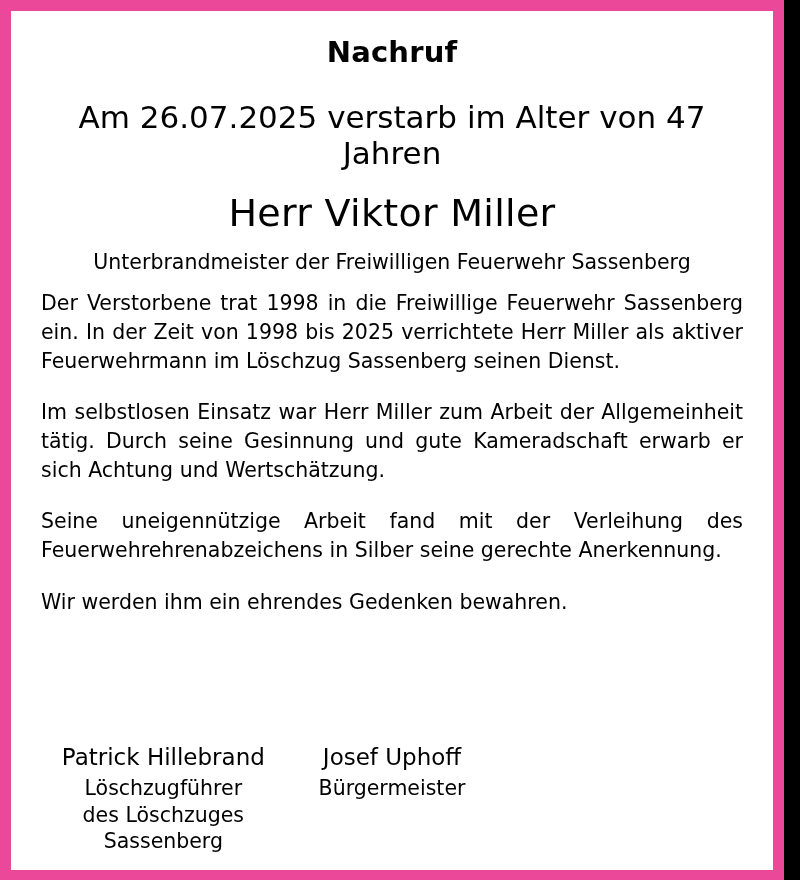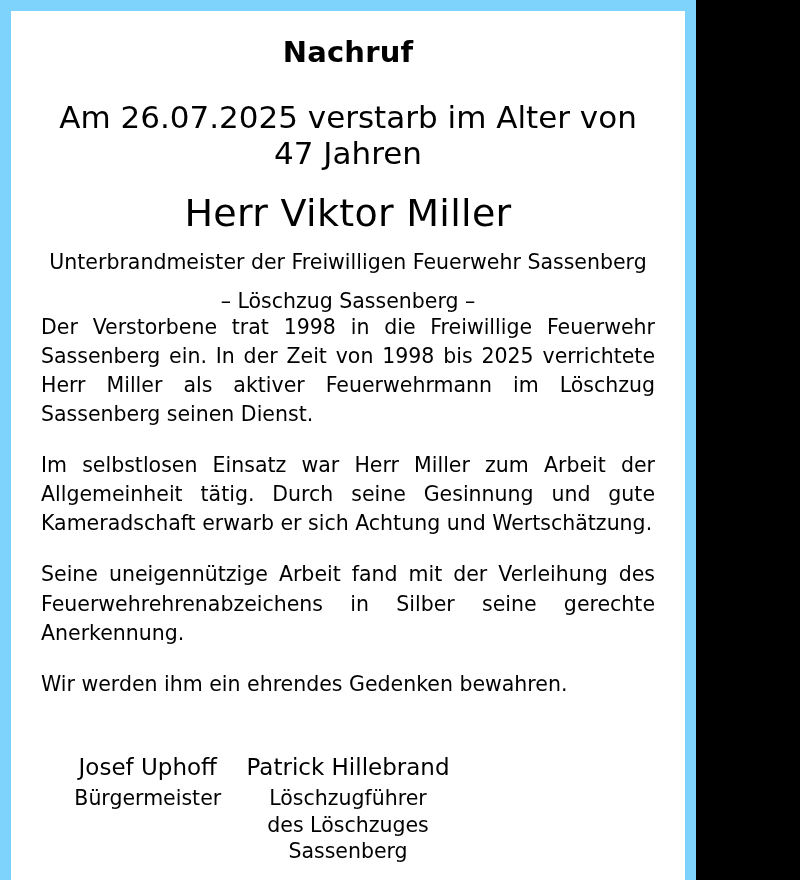--- a/index.html
+++ b/index.html
@@ -8,24 +8,24 @@
     background: #000000;
   }
   body {
     width: 800px;
     height: 880px;
     font-family: "DejaVu Sans", sans-serif;
     color: #000000;
   }
   .obituary {
     box-sizing: border-box;
-    width: 696px;
+    width: 784px;
     height: 880px;
-    background: #7dd3fc;
-    padding: 11px 11px 0 11px;
+    background: #ec4899;
+    padding: 11px 11px 10px 11px;
   }
   .inner {
     box-sizing: border-box;
     width: 100%;
     height: 100%;
     background: #ffffff;
     padding: 18px 30px 10px 30px;
     display: flex;
     flex-direction: column;
   }
@@ -105,40 +105,39 @@
 <div class="obituary">
   <div class="inner">
 
     <div class="title">Nachruf</div>
 
     <div class="subtitle">Am 26.07.2025 verstarb im Alter von 47 Jahren</div>
 
     <div class="name">Herr Viktor Miller</div>
 
     <div class="rank">Unterbrandmeister der Freiwilligen Feuerwehr Sassenberg</div>
-    <div class="rank-line2">– Löschzug Sassenberg –</div>
 
     <div class="body-block">
       <p class="para">Der Verstorbene trat 1998 in die Freiwillige Feuerwehr Sassenberg ein. In der Zeit von 1998 bis 2025 verrichtete Herr Miller als aktiver Feuerwehrmann im Löschzug Sassenberg seinen Dienst.</p>
       <p class="para">Im selbstlosen Einsatz war Herr Miller zum Arbeit der Allgemeinheit tätig. Durch seine Gesinnung und gute Kameradschaft erwarb er sich Achtung und Wertschätzung.</p>
       <p class="para">Seine uneigennützige Arbeit fand mit der Verleihung des Feuerwehrehrenabzeichens in Silber seine gerechte Anerkennung.</p>
       <p class="para nojust">Wir werden ihm ein ehrendes Gedenken bewahren.</p>
     </div>
 
     <div class="spacer"></div>
 
     <div class="signatures">
       <div class="sig">
-        <div class="sig-name">Josef Uphoff</div>
-        <div class="sig-role" style="white-space: pre-line;">Bürgermeister</div>
-      </div>
-      <div class="sig">
         <div class="sig-name">Patrick Hillebrand</div>
         <div class="sig-role" style="white-space: pre-line;">Löschzugführer
 des Löschzuges
 Sassenberg</div>
+      </div>
+      <div class="sig">
+        <div class="sig-name">Josef Uphoff</div>
+        <div class="sig-role" style="white-space: pre-line;">Bürgermeister</div>
       </div>
       <div class="sig">
       </div>
     </div>
 
   </div>
 </div>
 
 </body></html>

